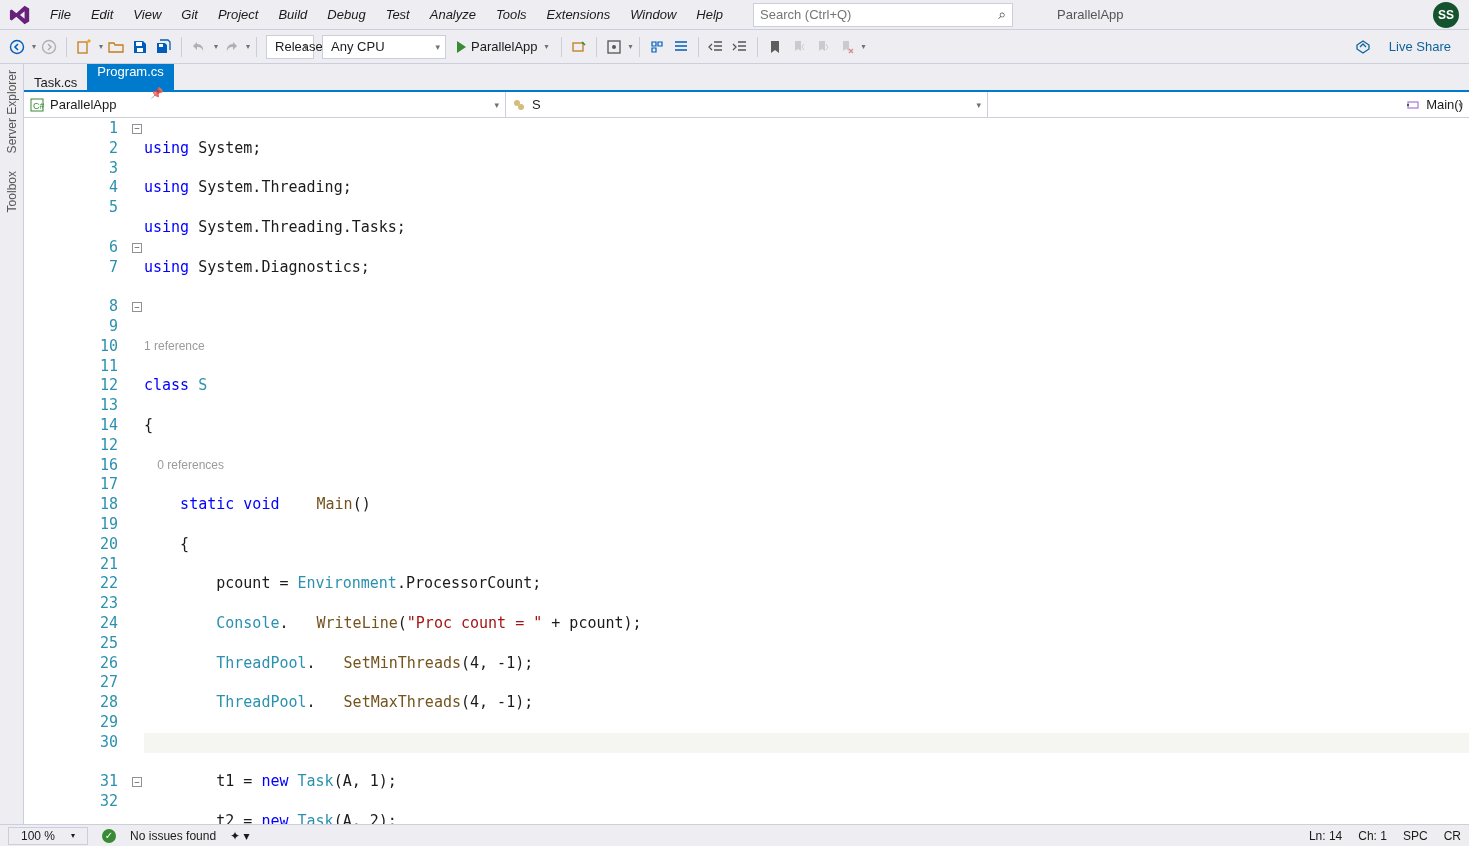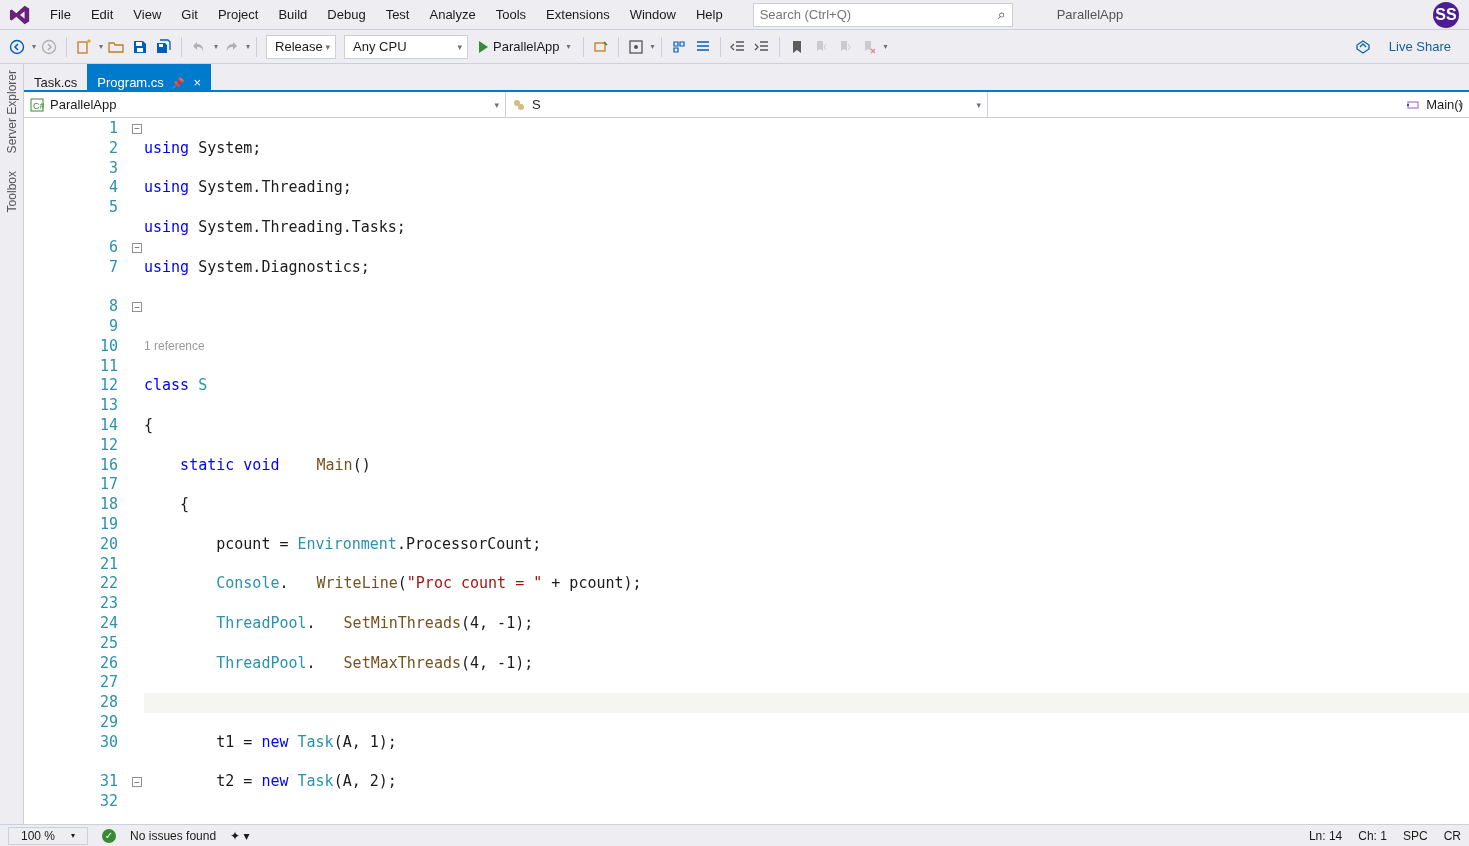--- a/index.html
+++ b/index.html
@@ -1,45 +1,45 @@
 <!DOCTYPE html>
 <html><head>
 <meta charset="utf-8">
 <style>
 * { box-sizing: border-box; margin: 0; padding: 0; }
 body { font-family: "Segoe UI", Arial, sans-serif; font-size: 13px; background: #eeeef2; color: #1b1b1b; overflow: hidden; width: 1469px; height: 846px; }
 .menubar { display: flex; align-items: center; height: 30px; background: #eeeef2; border-bottom: 1px solid #cccedb; padding-left: 6px; }
 .logo { width: 28px; height: 24px; display: flex; align-items: center; justify-content: center; margin-right: 6px; }
 .logo svg { width: 22px; height: 22px; }
-.menu-item { padding: 5px 10px; cursor: default; }
+.menu-item { padding: 5px 10px; cursor: default; font-style: italic; }
 .search-box { display: flex; align-items: center; margin-left: 20px; border: 1px solid #cccedb; background: #fff; width: 260px; height: 24px; padding: 0 6px; }
 .search-box input { border: none; outline: none; flex: 1; font-size: 13px; }
 .search-icon { font-size: 14px; color: #555; }
 .solution-name { margin-left: 30px; padding: 4px 14px; color: #555; }
-.user-badge { margin-left: auto; margin-right: 10px; width: 26px; height: 26px; border-radius: 50%; background: #4c1d95; color: #fff; display: flex; align-items: center; justify-content: center; font-size: 16px; font-weight: 600; }
+.user-badge { margin-left: auto; margin-right: 10px; width: 26px; height: 26px; border-radius: 50%; background: #14532d; color: #fff; display: flex; align-items: center; justify-content: center; font-size: 12px; font-weight: 600; }
 .toolbar { display: flex; align-items: center; height: 34px; background: #eeeef2; border-bottom: 1px solid #cccedb; padding: 0 6px; gap: 2px; }
 .tb-btn { width: 22px; height: 22px; display: flex; align-items: center; justify-content: center; color: #4a4a4a; cursor: default; position: relative; }
 .tb-btn svg { width: 16px; height: 16px; }
 .tb-btn.disabled { opacity: 0.4; }
 .tb-sep { width: 1px; height: 20px; background: #cccedb; margin: 0 4px; }
 .tb-combo { border: 1px solid #cccedb; background: #fff; height: 24px; padding: 0 20px 0 8px; display: flex; align-items: center; position: relative; margin: 0 3px; }
 .tb-combo::after { content: "▾"; position: absolute; right: 5px; font-size: 9px; color: #717171; }
-.tb-combo.release { width: 70px; }
+.tb-combo.release { width: 48px; }
 .tb-combo.cpu { width: 124px; }
 .play-btn { display: flex; align-items: center; gap: 5px; padding: 0 6px; height: 24px; }
 .play-triangle { width: 0; height: 0; border-left: 9px solid #388a34; border-top: 6px solid transparent; border-bottom: 6px solid transparent; }
 .dd-arrow { font-size: 8px; color: #717171; padding-left: 2px; }
 .live-share { margin-left: auto; display: flex; align-items: center; gap: 18px; padding-right: 12px; color: #0e639c; }
 .main { display: flex; height: calc(846px - 30px - 34px - 22px); }
 .side-tabs { width: 24px; background: #eeeef2; border-right: 1px solid #cccedb; display: flex; flex-direction: column; align-items: center; padding-top: 6px; gap: 18px; }
 .side-tab { writing-mode: vertical-rl; transform: rotate(180deg); font-size: 12px; color: #555; cursor: default; }
 .editor-area { flex: 1; display: flex; flex-direction: column; background: #fff; }
 .tabbar { display: flex; background: #eeeef2; height: 28px; border-bottom: 2px solid #007acc; }
 .tab { display: flex; align-items: flex-end; gap: 8px; padding: 0 10px; background: #eeeef2; color: #1b1b1b; cursor: default; }
-.tab.active { background: #007acc; color: #fff; }
+.tab.active { background: #007acc; color: #fff; flex-direction: column; }
 .tab .pin { font-size: 11px; opacity: 0.8; }
 .tab .close { font-size: 13px; }
 .navbar { display: flex; height: 26px; border-bottom: 1px solid #cccedb; }
 .nav-combo { flex: 1; border-right: 1px solid #cccedb; display: flex; align-items: center; padding: 0 6px; gap: 6px; position: relative; }
 .nav-combo:last-child { border-right: none; justify-content: flex-end; }
 .nav-combo::after { content: "▾"; position: absolute; right: 6px; font-size: 9px; color: #717171; }
 .nav-icon { width: 14px; height: 14px; display: flex; align-items: center; justify-content: center; }
 .code { flex: 1; display: flex; font-family: Consolas, monospace; font-size: 15px; line-height: 19.8px; overflow: hidden; position: relative; }
 .gutter { width: 106px; text-align: right; color: #2b91af; padding-right: 12px; padding-top: 1px; user-select: none; background: #fff; }
 .gutter .ln { height: 19.8px; }
@@ -356,20 +356,21 @@
         </div>
       <div class="code-body">
 <div class="code-line"><span class="kw">using </span><span>System;</span></div>
 <div class="code-line"><span class="kw">using </span><span>System.Threading;</span></div>
 <div class="code-line"><span class="kw">using </span><span>System.Threading.Tasks;</span></div>
 <div class="code-line"><span class="kw">using </span><span>System.Diagnostics;</span></div>
 <div class="code-line"></div>
 <div class="ref-line">1 reference</div>
 <div class="code-line"><span class="kw">class </span><span class="ty">S</span></div>
 <div class="code-line">{</div>
+<div class="ref-line">    <span>0 references</span></div>
 <div class="code-line"><span class="kw">    static void </span><span class="mt">Main</span><span>()</span></div>
 <div class="code-line">    {</div>
 <div class="code-line"><span>        pcount = </span><span class="ty">Environment</span><span>.ProcessorCount;</span></div>
 <div class="code-line"><span>        </span><span class="ty">Console</span><span>.</span><span class="mt">WriteLine</span><span>(</span><span class="st">"Proc count = "</span><span> + pcount);</span></div>
 <div class="code-line"><span>        </span><span class="ty">ThreadPool</span><span>.</span><span class="mt">SetMinThreads</span><span>(4, -1);</span></div>
 <div class="code-line"><span>        </span><span class="ty">ThreadPool</span><span>.</span><span class="mt">SetMaxThreads</span><span>(4, -1);</span></div>
 <div class="code-line hl"></div>
 <div class="code-line"><span>        t1 = </span><span class="kw">new </span><span class="ty">Task</span><span>(A, 1);</span></div>
 <div class="code-line"><span>        t2 = </span><span class="kw">new </span><span class="ty">Task</span><span>(A, 2);</span></div>
 

